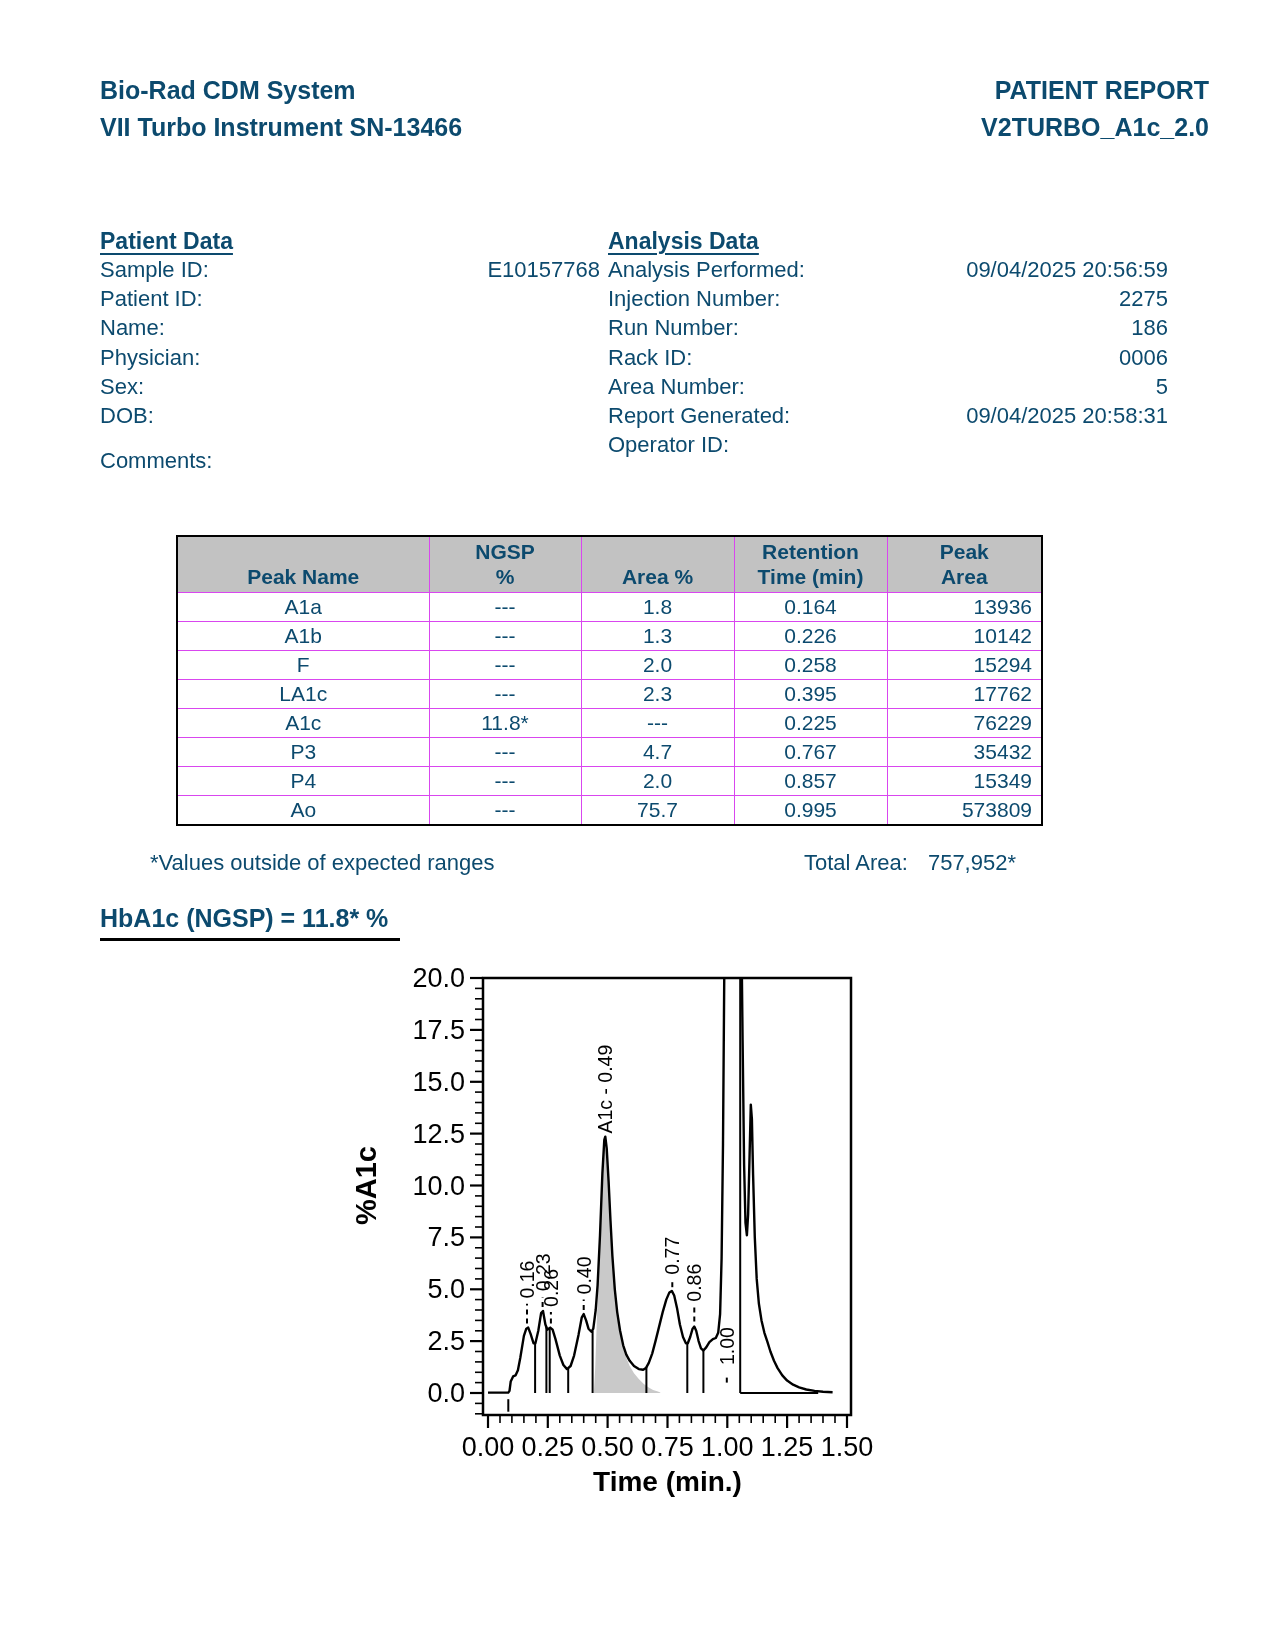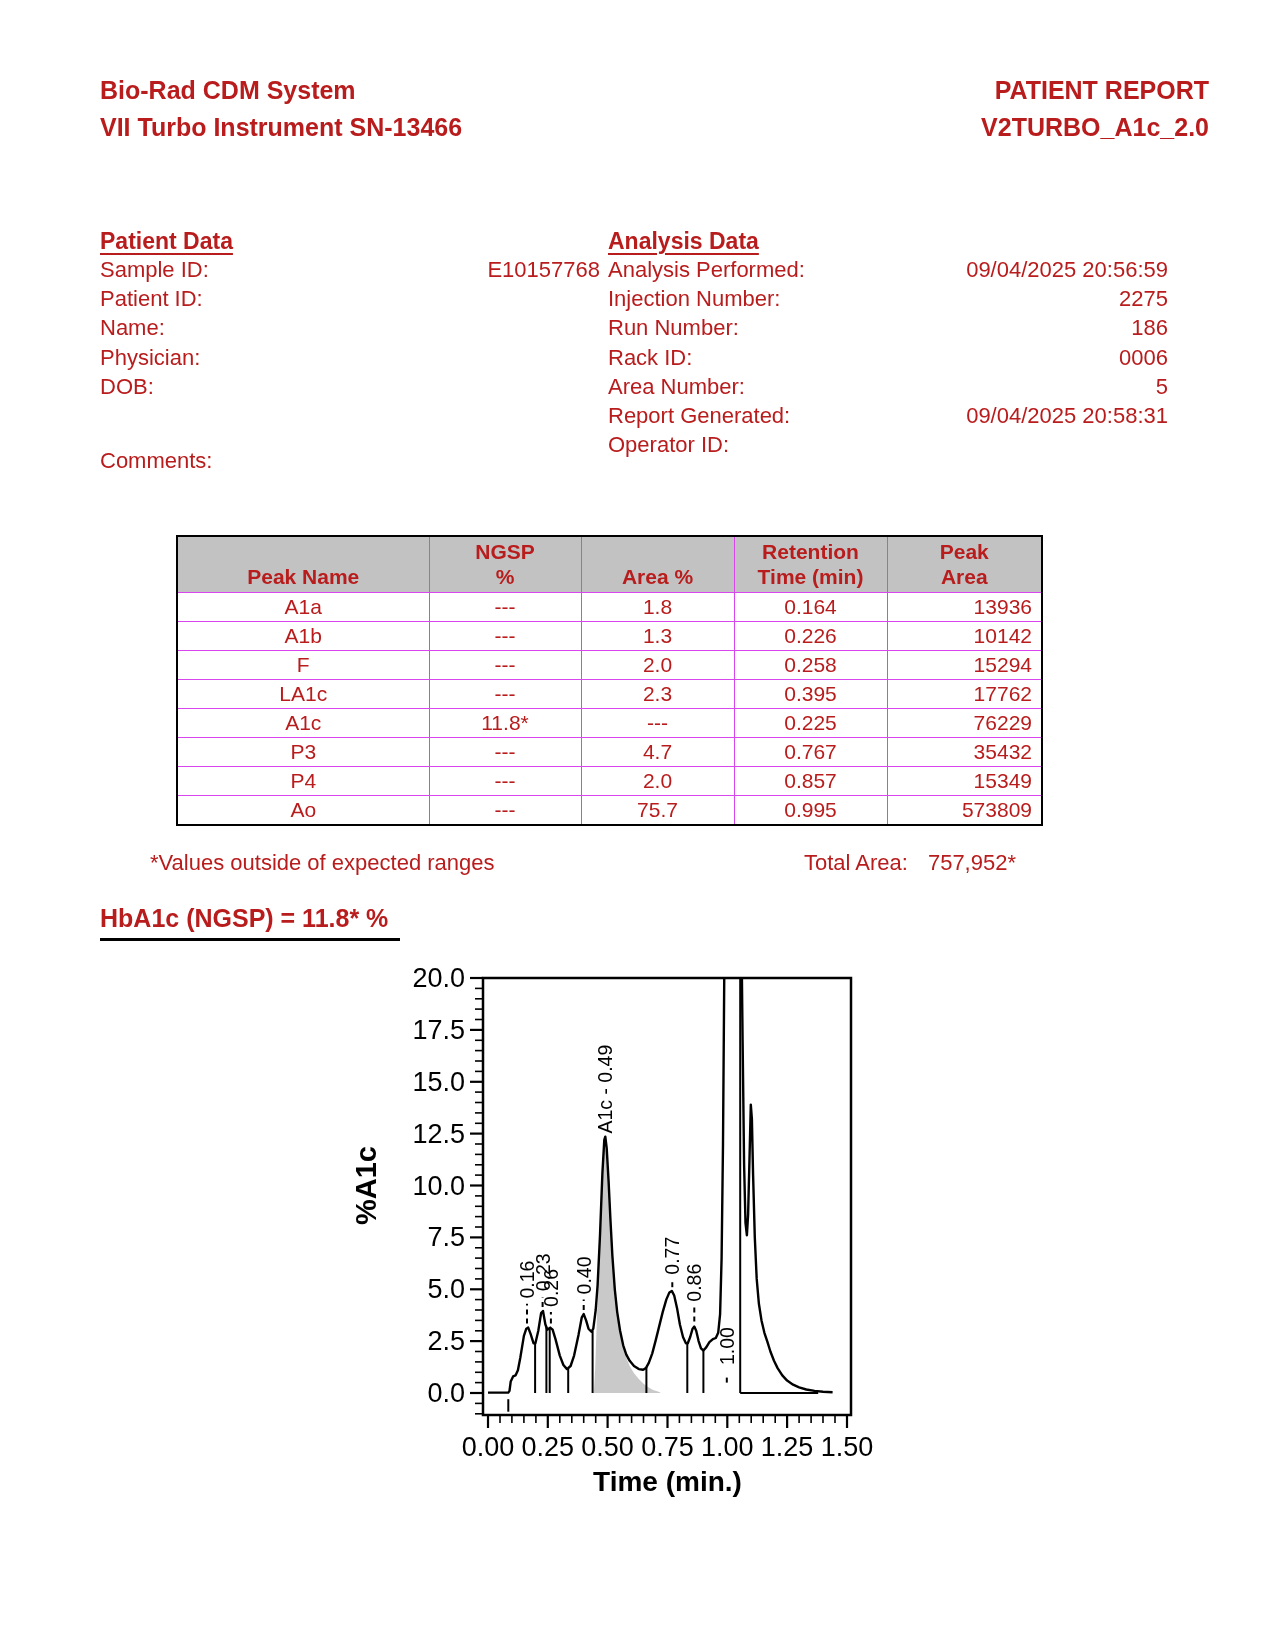--- a/index.html
+++ b/index.html
@@ -1,17 +1,17 @@
 <!DOCTYPE html>
 <html><head>
 <meta charset="utf-8">
 <style>
   html,body{margin:0;padding:0;background:#fff;}
   .page{position:relative;width:1275px;height:1650px;background:#ffffff;overflow:hidden;
-        font-family:"Liberation Sans", sans-serif;color:#b91c1c;}
+        font-family:"Liberation Sans", sans-serif;color:#0c4a6e;}
   .abs{position:absolute;}
   
   .hdr{font-size:25px;font-weight:bold;line-height:37px;}
   .hdr-left{left:100px;top:72px;}
   .hdr-right{right:66px;top:72px;text-align:right;}
   
   .sec-heading{font-size:23px;font-weight:bold;text-decoration:underline;text-underline-offset:4px;}
   .fields{font-size:22px;}
   .field-row{display:flex;height:29.2px;align-items:flex-start;line-height:28px;justify-content:space-between;}
   .field-label{display:inline-block;flex:none;}
@@ -54,20 +54,24 @@
       <div class="field-row">
         <span class="field-label" style="width: 255px;">Patient ID:</span>
         <span class="field-value"></span>
       </div>
       <div class="field-row">
         <span class="field-label" style="width: 255px;">Name:</span>
         <span class="field-value"></span>
       </div>
       <div class="field-row">
         <span class="field-label" style="width: 255px;">Physician:</span>
+        <span class="field-value"></span>
+      </div>
+      <div class="field-row">
+        <span class="field-label" style="width: 255px;">Sex:</span>
         <span class="field-value"></span>
       </div>
       <div class="field-row">
         <span class="field-label" style="width: 255px;">DOB:</span>
         <span class="field-value"></span>
       </div>
     </div>
   <div class="abs comments" style="left:100px;top:448px;">Comments:</div>
 
   <div class="abs sec-heading" style="left:608px;top:228px;">Analysis Data</div>

